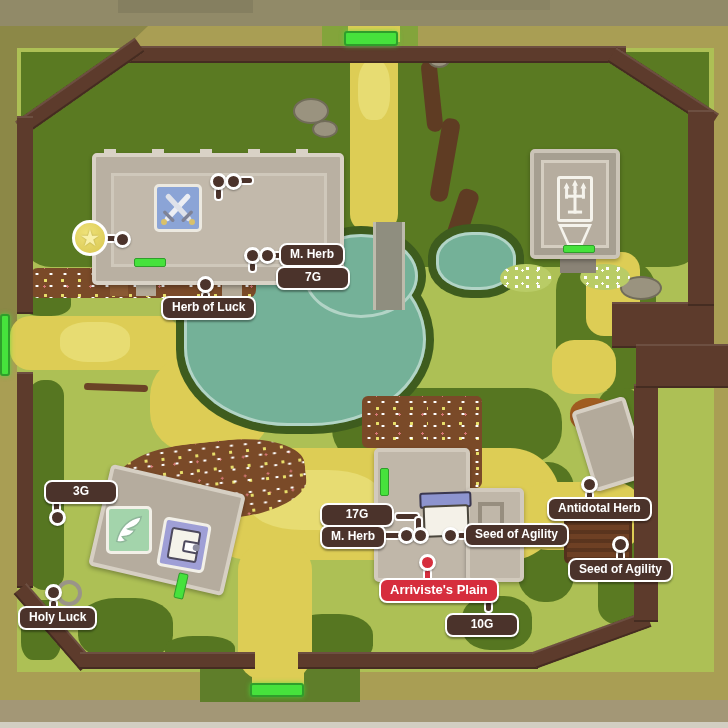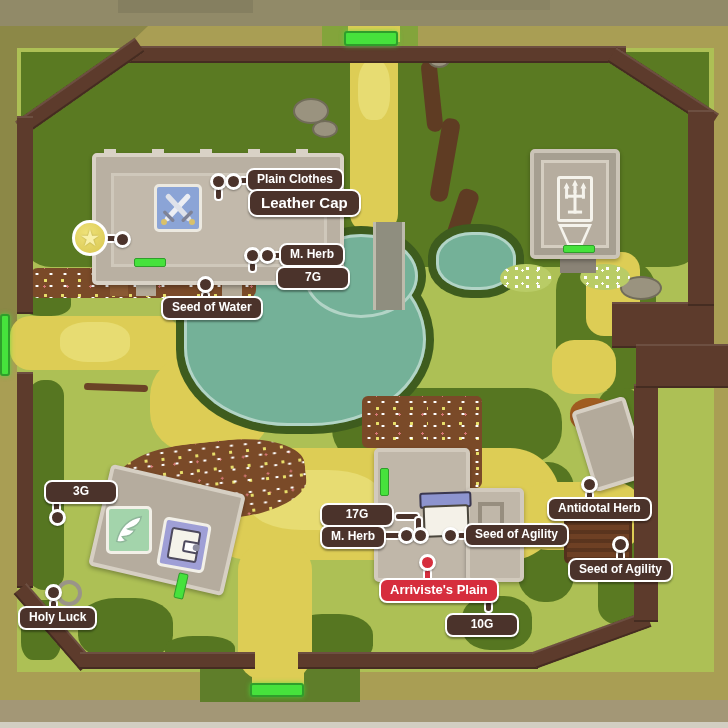--- a/index.html
+++ b/index.html
@@ -195,34 +195,32 @@
   <div class="abs wall" style="left:636px;top:344px;width:92px;height:44px;"></div>
   <div class="abs wall" style="left:688px;top:110px;width:26px;height:196px;"></div>
 
   <div class="abs gate" style="left:344px;top:31px;width:54px;height:15px;"></div>
   <div class="abs gate" style="left:0;top:314px;width:10px;height:62px;"></div>
   <div class="abs gate" style="left:250px;top:683px;width:54px;height:14px;"></div>
 
   <div class="dot" style="left:210px;top:173px;"></div>
   <div class="dot" style="left:225px;top:173px;"></div>
   <div class="stem" style="left:238px;top:176px;width:16px;height:9px;"></div>
-  <div class="callout" style="left:246px;top:168px;">Plain Clothes</div>
   <div class="stem" style="left:214px;top:187px;width:9px;height:14px;"></div>
-  <div class="callout big" style="left:248px;top:189px;">Leather Cap</div>
 
   <div class="dot" style="left:244px;top:247px;"></div>
   <div class="dot" style="left:259px;top:247px;"></div>
   <div class="stem" style="left:272px;top:251px;width:12px;height:9px;"></div>
   <div class="callout" style="left:279px;top:243px;">M. Herb</div>
   <div class="stem" style="left:248px;top:261px;width:9px;height:12px;"></div>
   <div class="callout wide" style="left:276px;top:266px;">7G</div>
 
   <div class="dot" style="left:197px;top:276px;"></div>
   <div class="stem" style="left:201px;top:291px;width:9px;height:12px;"></div>
-  <div class="callout" style="left:161px;top:296px;">Seed of Water</div>
+  <div class="callout" style="left:161px;top:296px;">Herb of Luck</div>
 
   <div class="coin" style="left:72px;top:220px;">
       <span>★</span>
     </div>
   <div class="stem" style="left:104px;top:234px;width:14px;height:9px;"></div>
   <div class="dot" style="left:114px;top:231px;"></div>
 
   <div class="callout wide" style="left:44px;top:480px;">3G</div>
   <div class="stem" style="left:52px;top:498px;width:9px;height:16px;"></div>
   <div class="dot" style="left:49px;top:509px;"></div>

